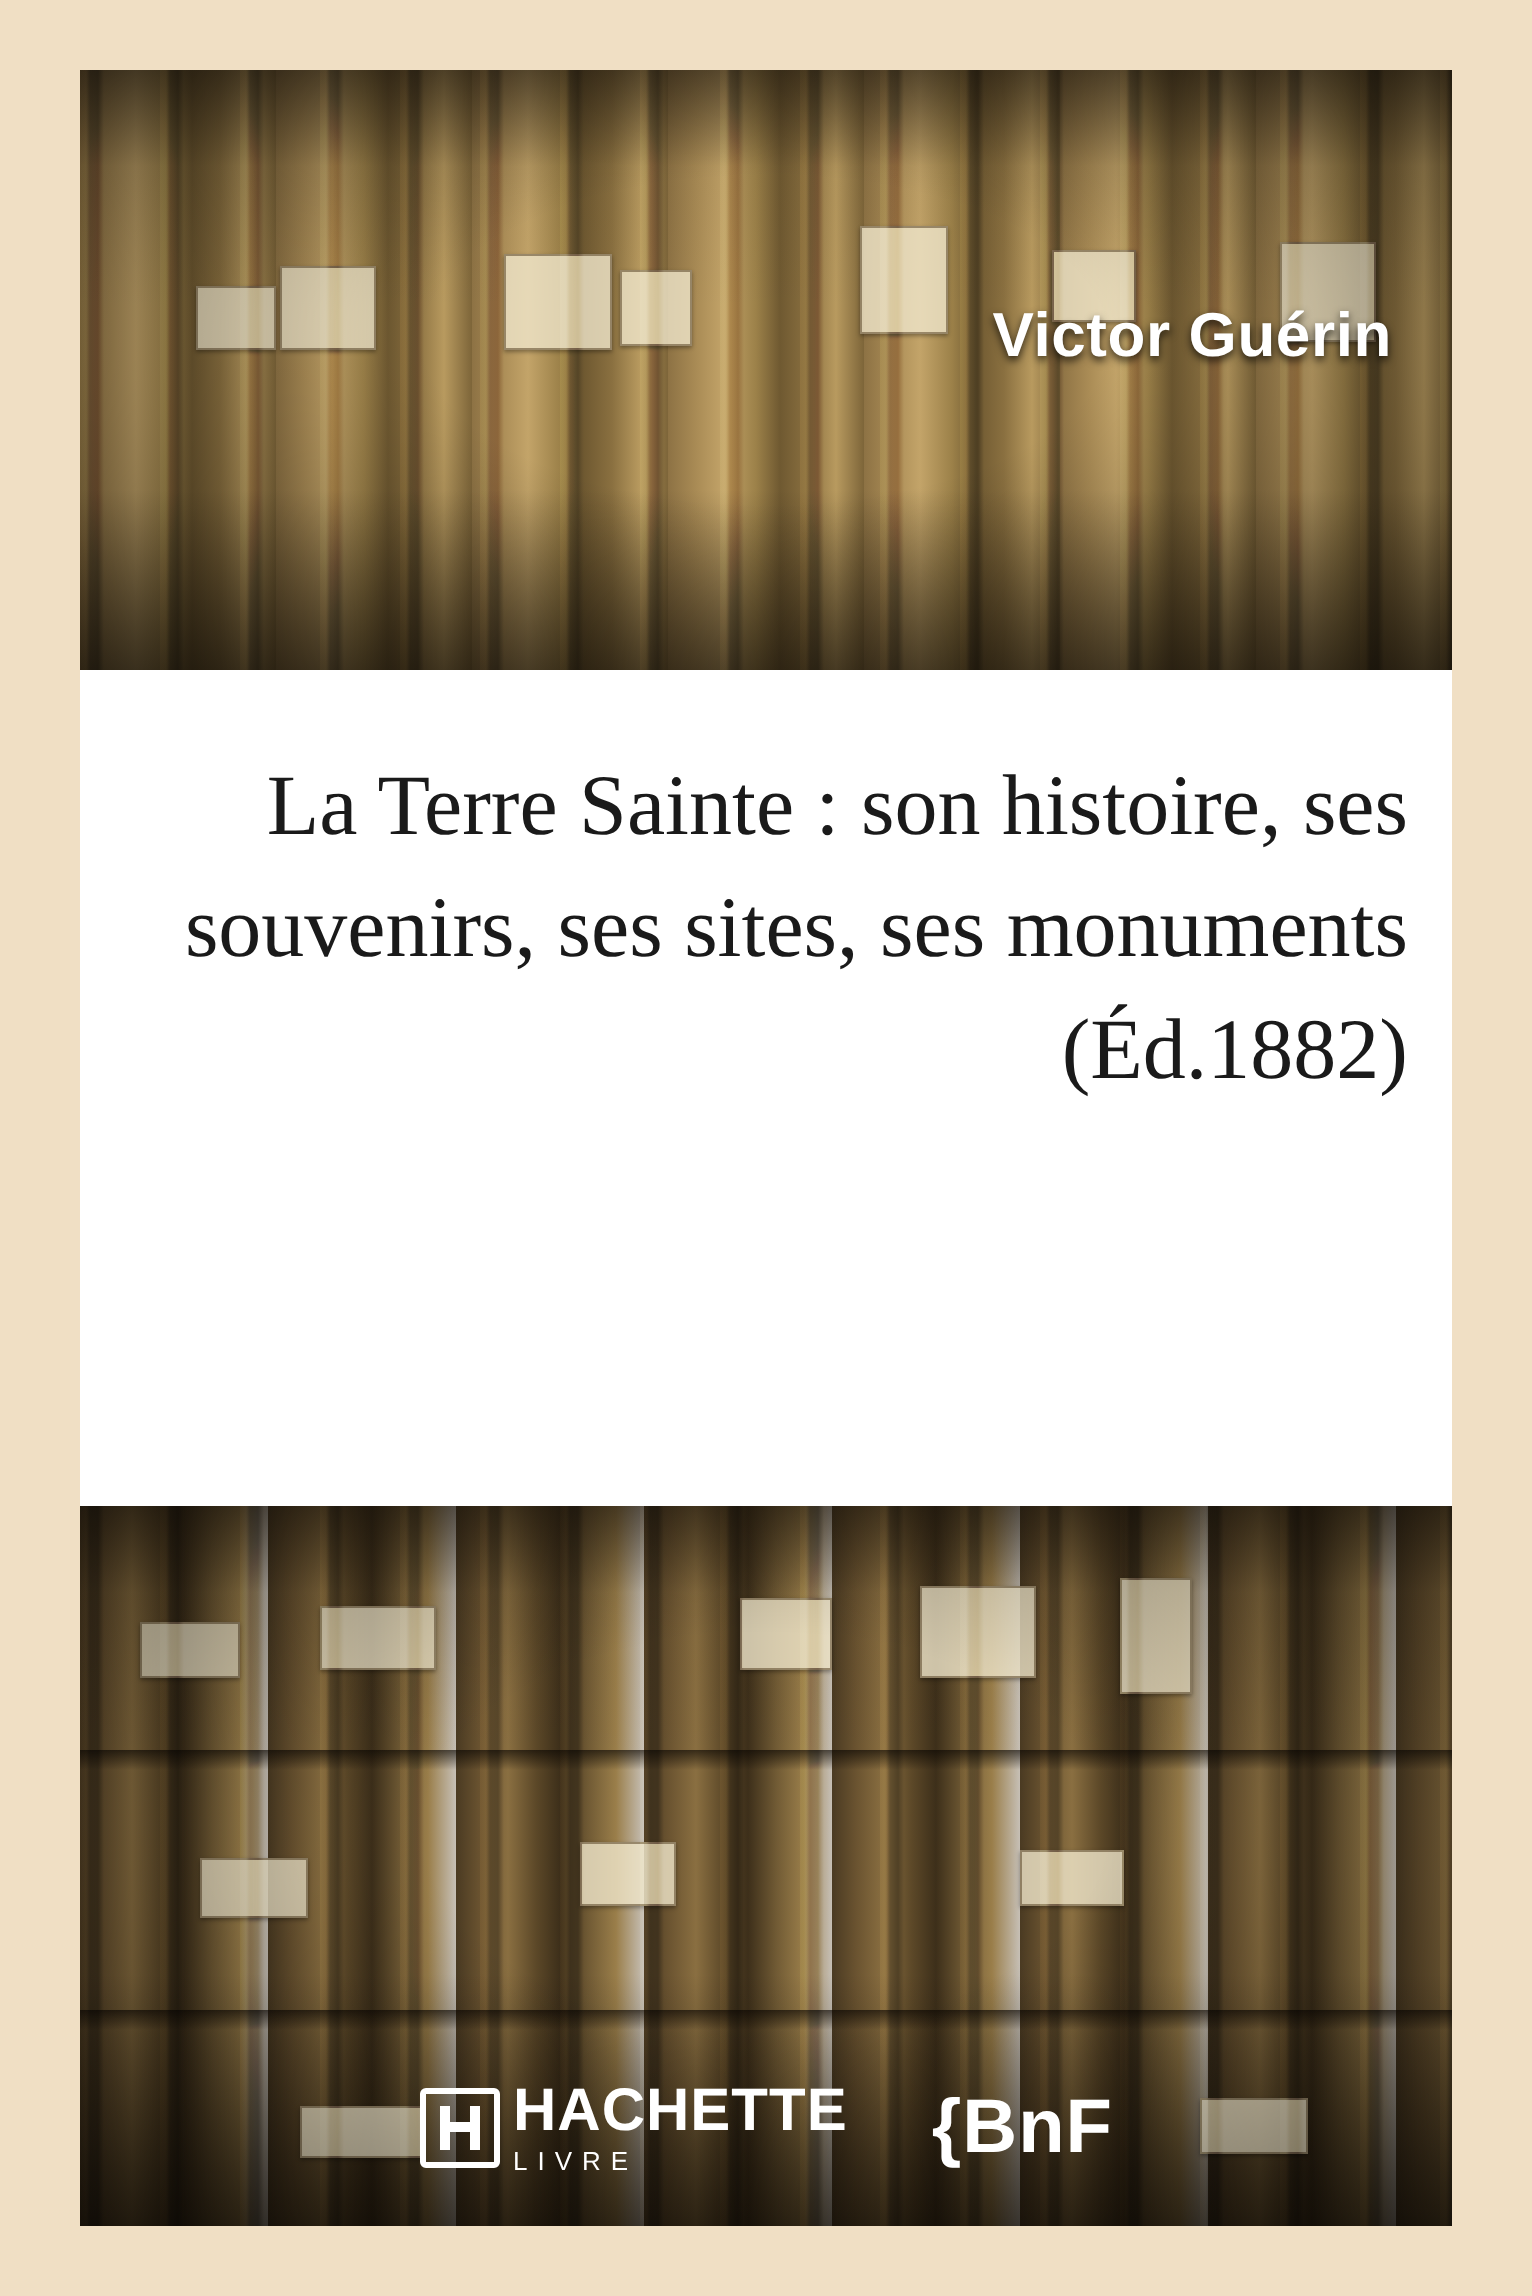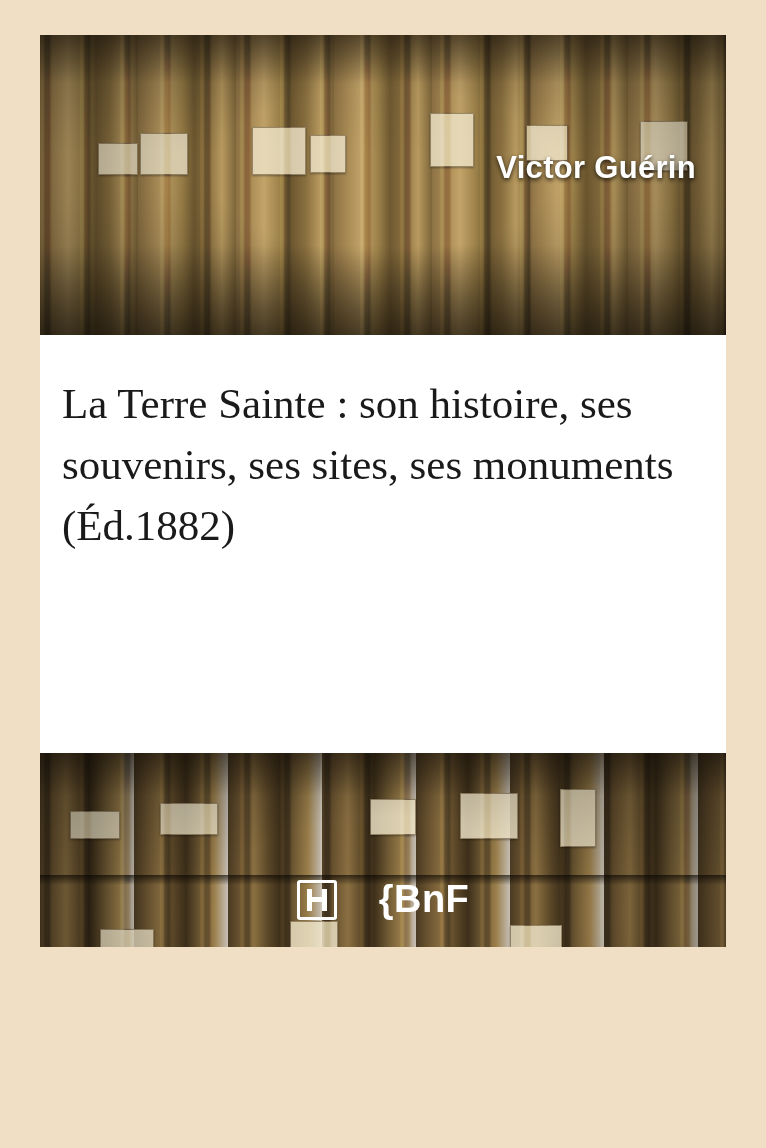--- a/index.html
+++ b/index.html
@@ -22,21 +22,21 @@
     background: #f0dfc4;
     box-sizing: border-box;
   }
 
   
   .cover-inner {
     position: absolute;
     left: 40px;
     top: 35px;
     width: 686px;
-    height: 912px;
+    height: 1078px;
     background: #ffffff;
     overflow: hidden;
   }
 
   
   .photo-band {
     position: absolute;
     left: 0;
     width: 100%;
     overflow: hidden;
@@ -126,21 +126,21 @@
   }
   .title {
     position: absolute;
     left: 22px;
     right: 22px;
     top: 38px;
     font-family: "Liberation Serif", serif;
     font-size: 43px;
     line-height: 1.42;
     color: #1a1a1a;
-    text-align: left;
+    text-align: right;
   }
 
   
   .logos {
     position: absolute;
     left: 0;
     bottom: 26px;
     width: 100%;
     display: flex;
     align-items: center;
@@ -244,18 +244,22 @@
       <div class="label" style="left:560px; top:296px; width:52px; height:26px;"></div>
       <div class="spines"></div>
       <div class="vignette"></div>
     </div>
 
     <div class="logos">
       <div class="hachette">
         <div class="hachette-mark">
           <div class="hachette-bar"></div>
         </div>
+        <div class="hachette-text">
+          <div class="hachette-name">HACHETTE</div>
+          <div class="hachette-sub">LIVRE</div>
+        </div>
       </div>
       <div class="bnf">{BnF</div>
     </div>
 
   </div>
 </div>
 
 </body></html>

